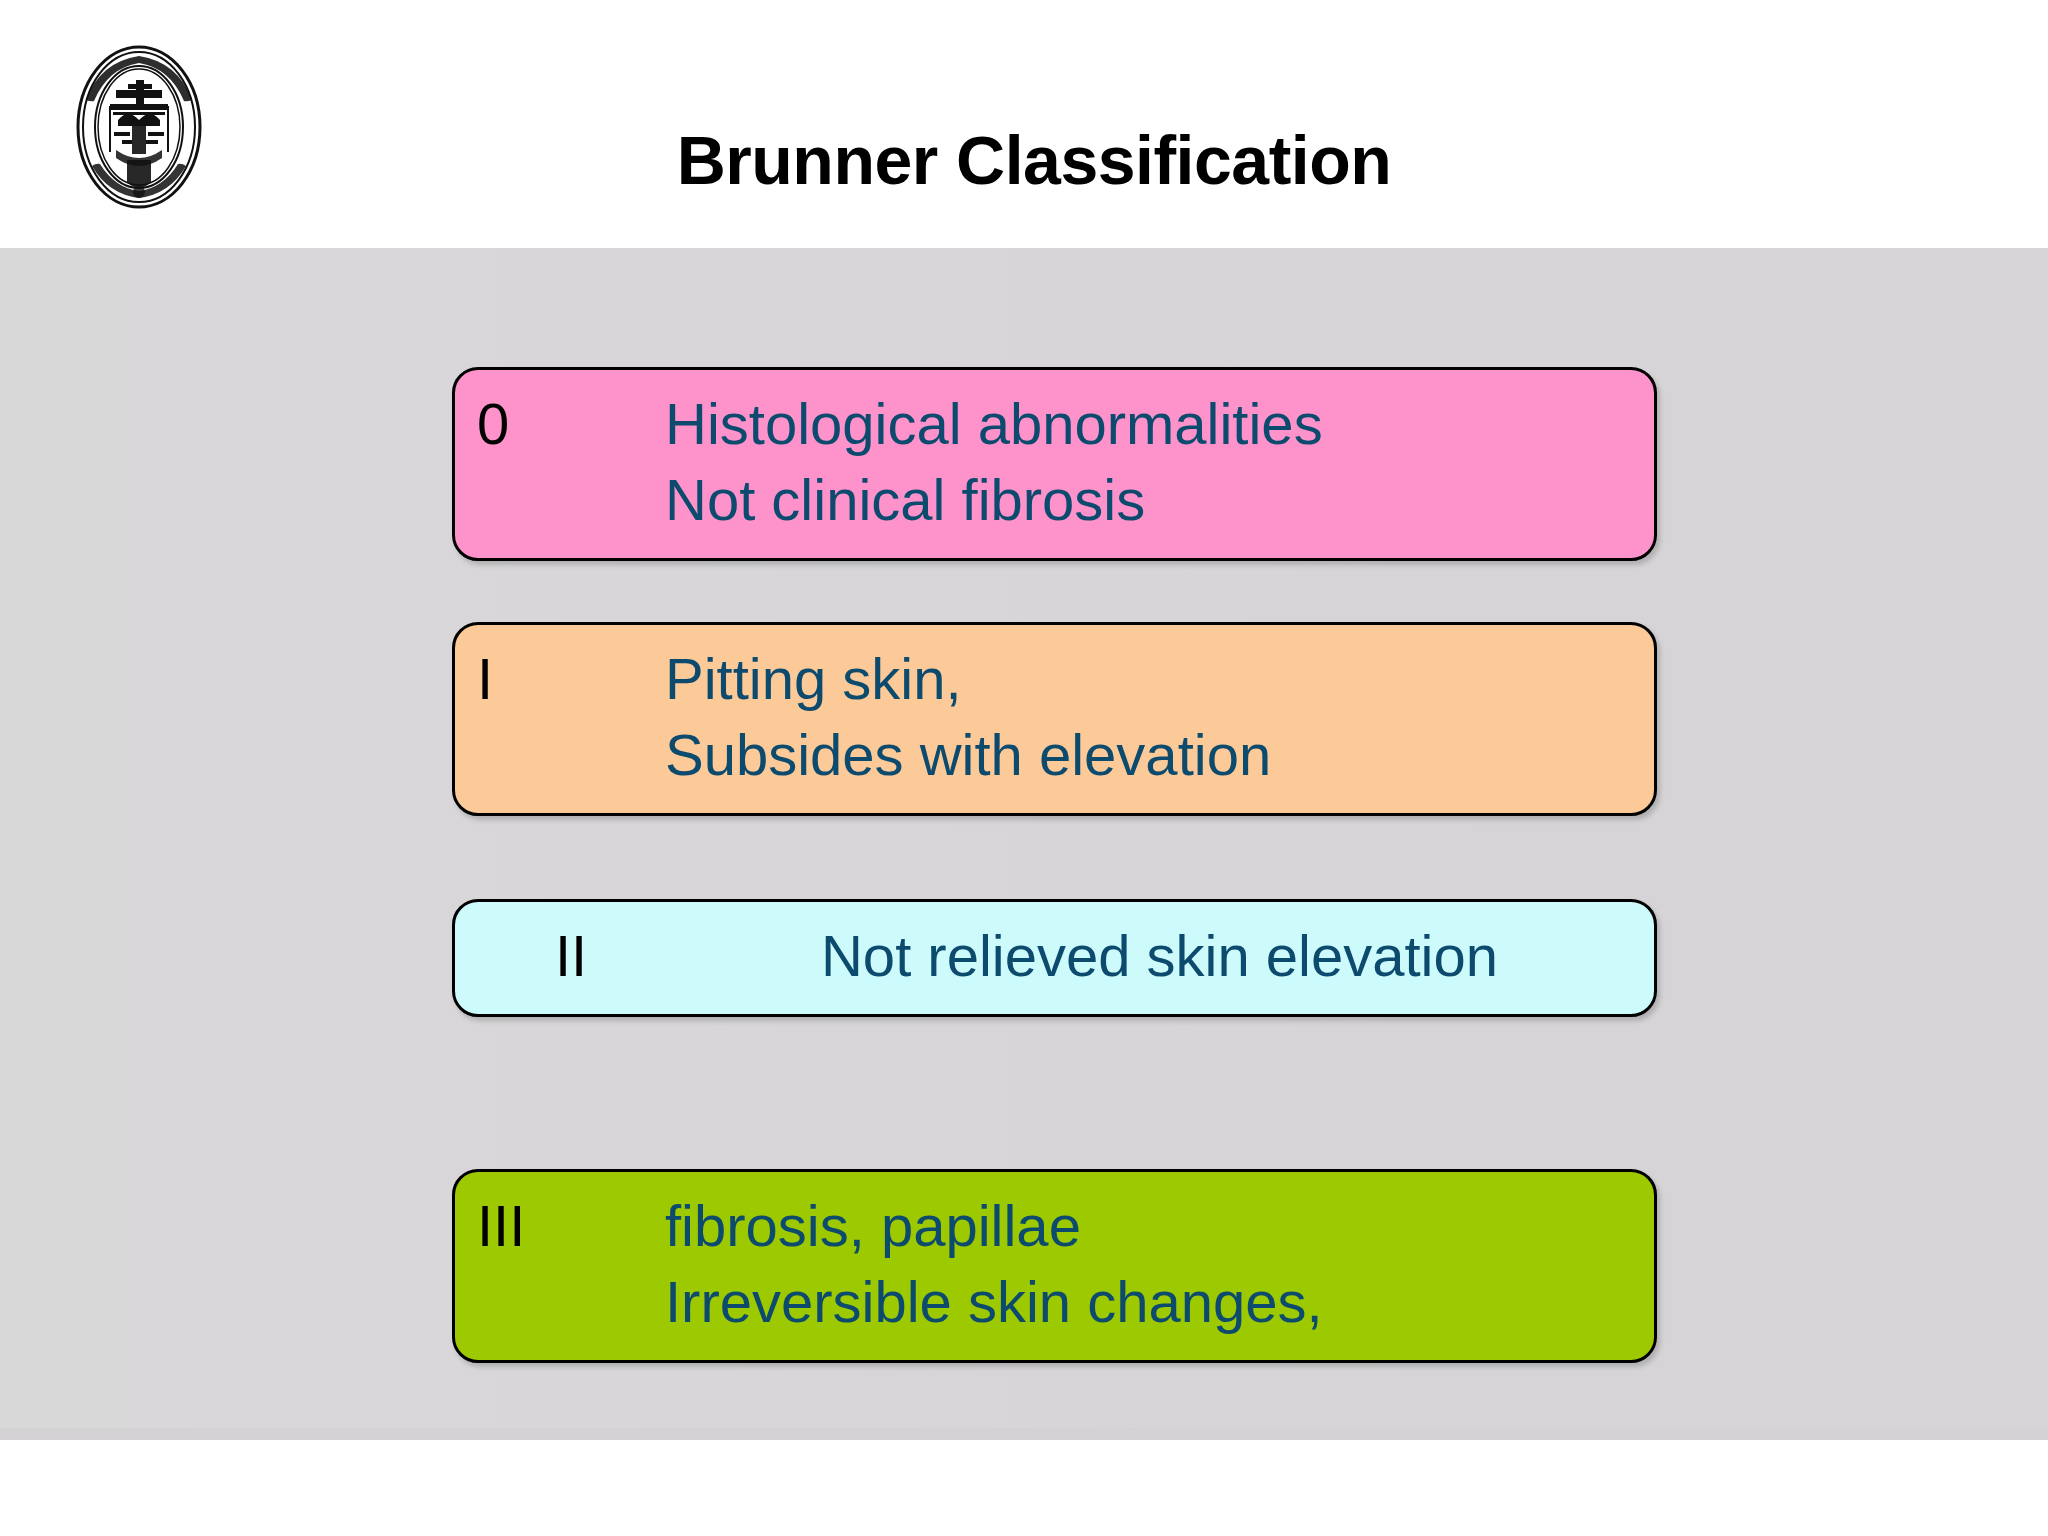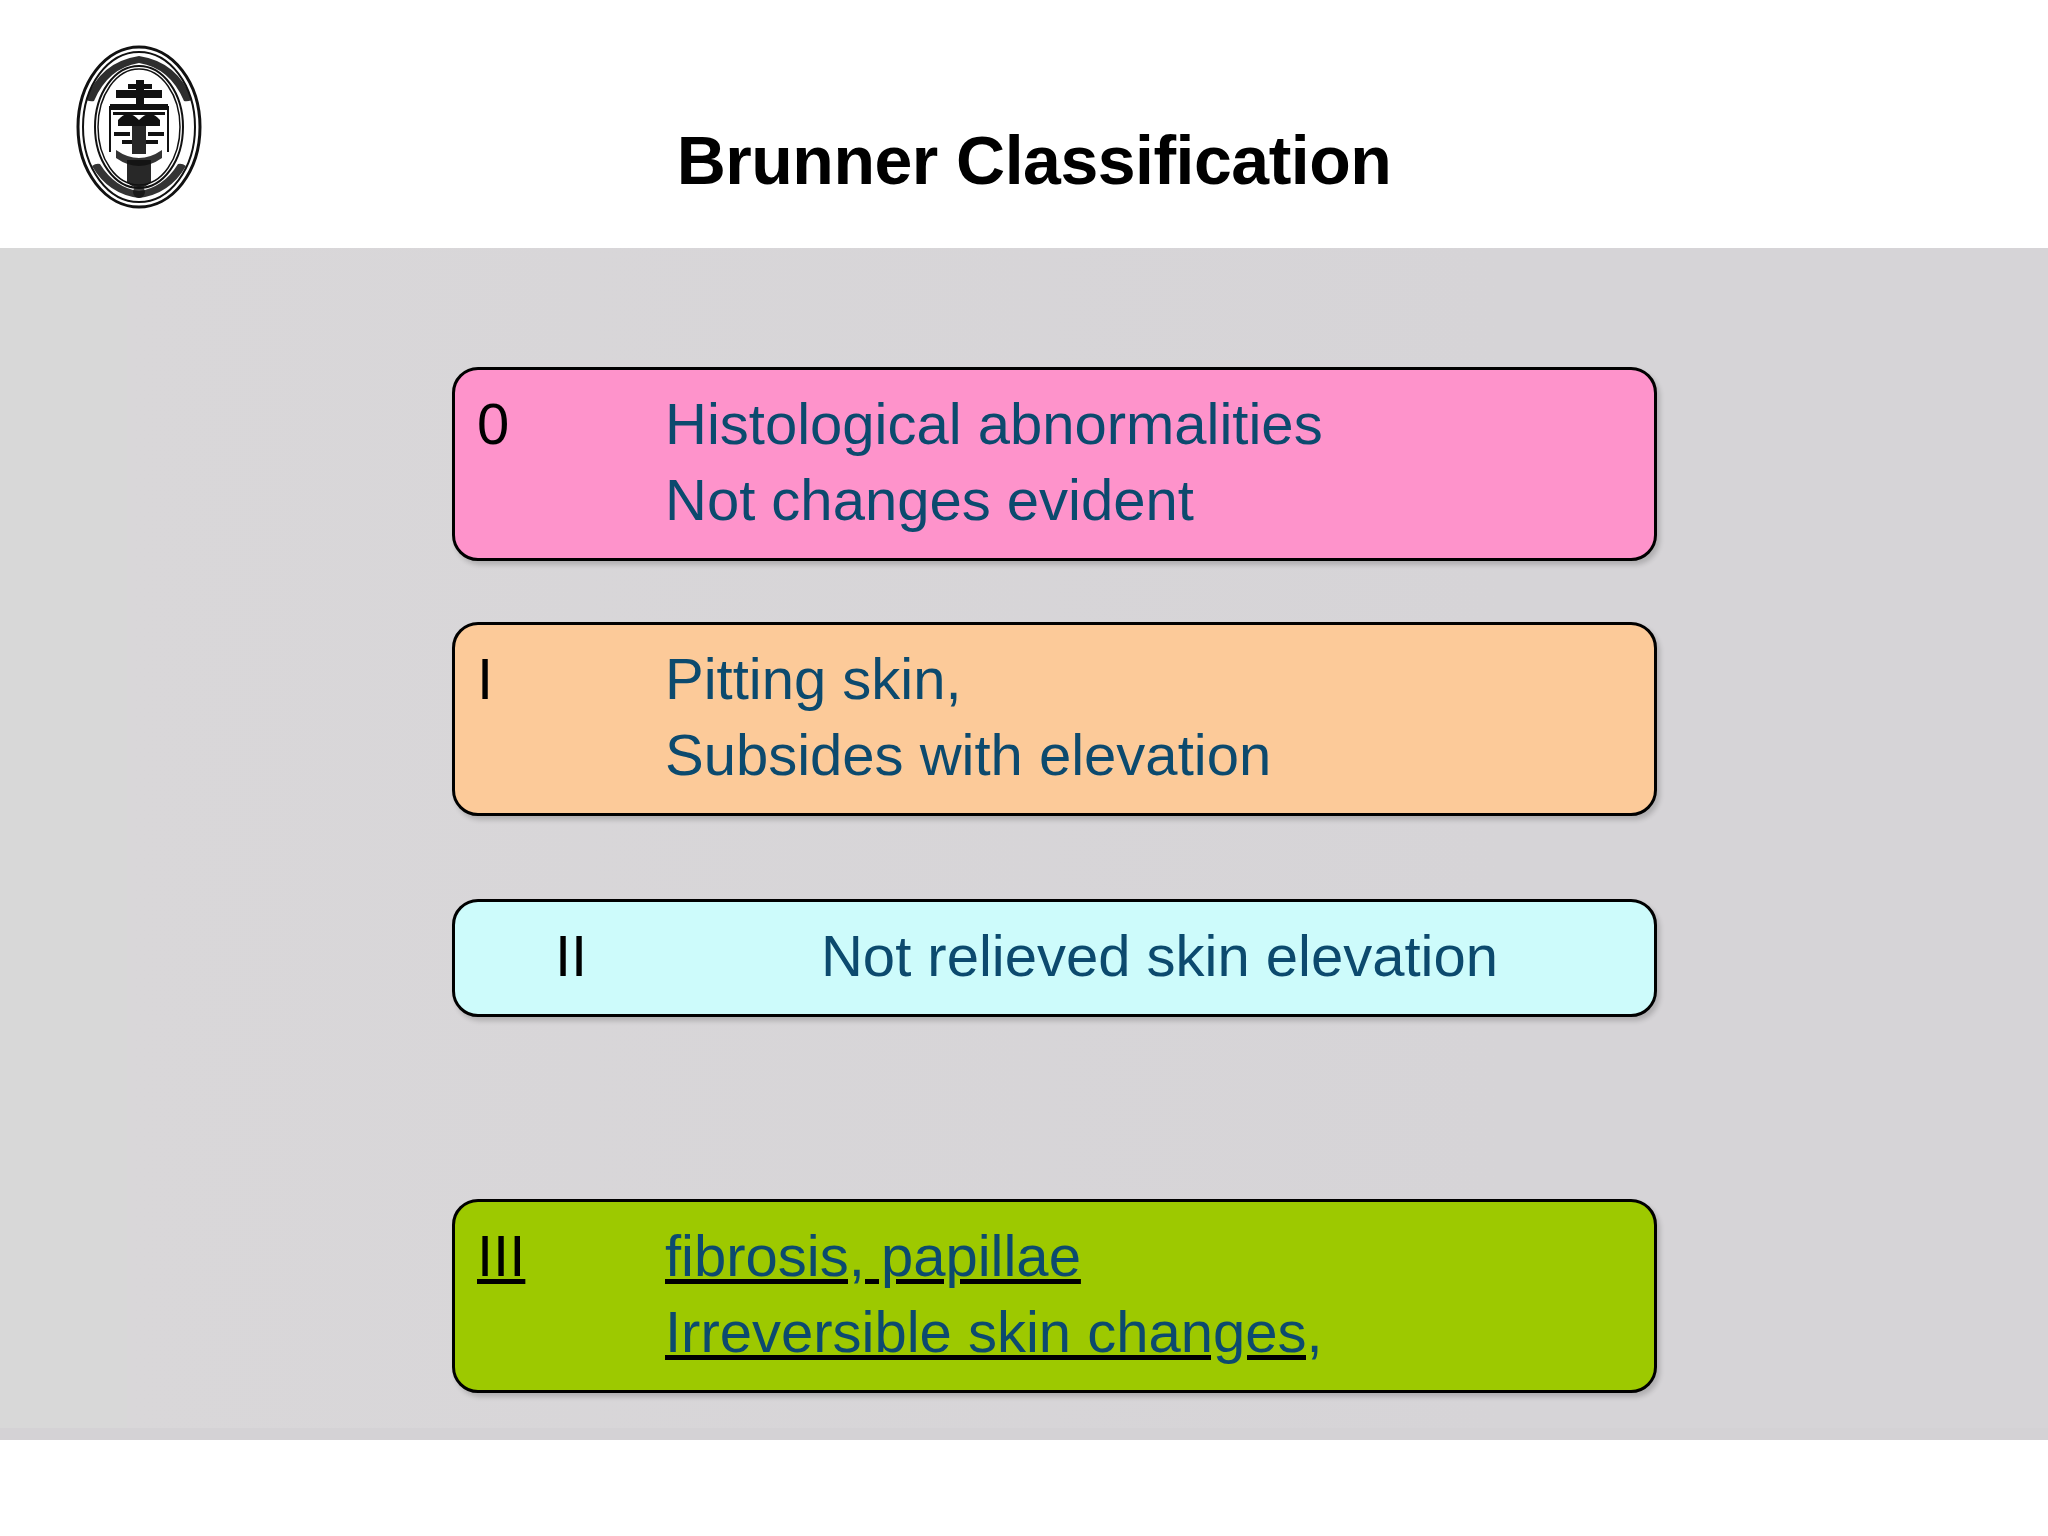--- a/index.html
+++ b/index.html
@@ -104,21 +104,21 @@
     flex: 1 1 auto;
     font-size: 58px;
     line-height: 76px;
     color: #0c4a6e;
   }
   .desc .line { display: block; white-space: pre; }
 
   .box-0  { top: 119px;  background: #fe93cb; }
   .box-1  { top: 374px;  background: #fcca99; }
   .box-2  { top: 651px;  background: #cdfbfb; }
-  .box-3  { top: 951px;  background: #9dc900; text-decoration: underline; }
+  .box-3  { top: 921px;  background: #9dc900; }
 </style>
 </head>
 <body>
 
 <div class="slide">
 
   <div class="header">
 
     <div class="logo">
       <svg viewBox="0 0 190 175" xmlns="http://www.w3.org/2000/svg" aria-hidden="true">
@@ -161,21 +161,21 @@
     <div class="page-title">Brunner Classification</div>
   </div>
 
   <div class="body-panel">
 
     <div class="box box-0" style="background: rgb(254, 147, 203);">
       <div class="box-inner">
         <div class="grade">0</div>
         <div class="desc">
           <span class="line">Histological abnormalities</span>
-          <span class="line">Not changes evident</span>
+          <span class="line">Not clinical fibrosis</span>
         </div>
       </div>
     </div>
 
     <div class="box box-1" style="background: rgb(252, 202, 153);">
       <div class="box-inner">
         <div class="grade">I</div>
         <div class="desc">
           <span class="line">Pitting skin,</span>
           <span class="line">Subsides with elevation</span>

